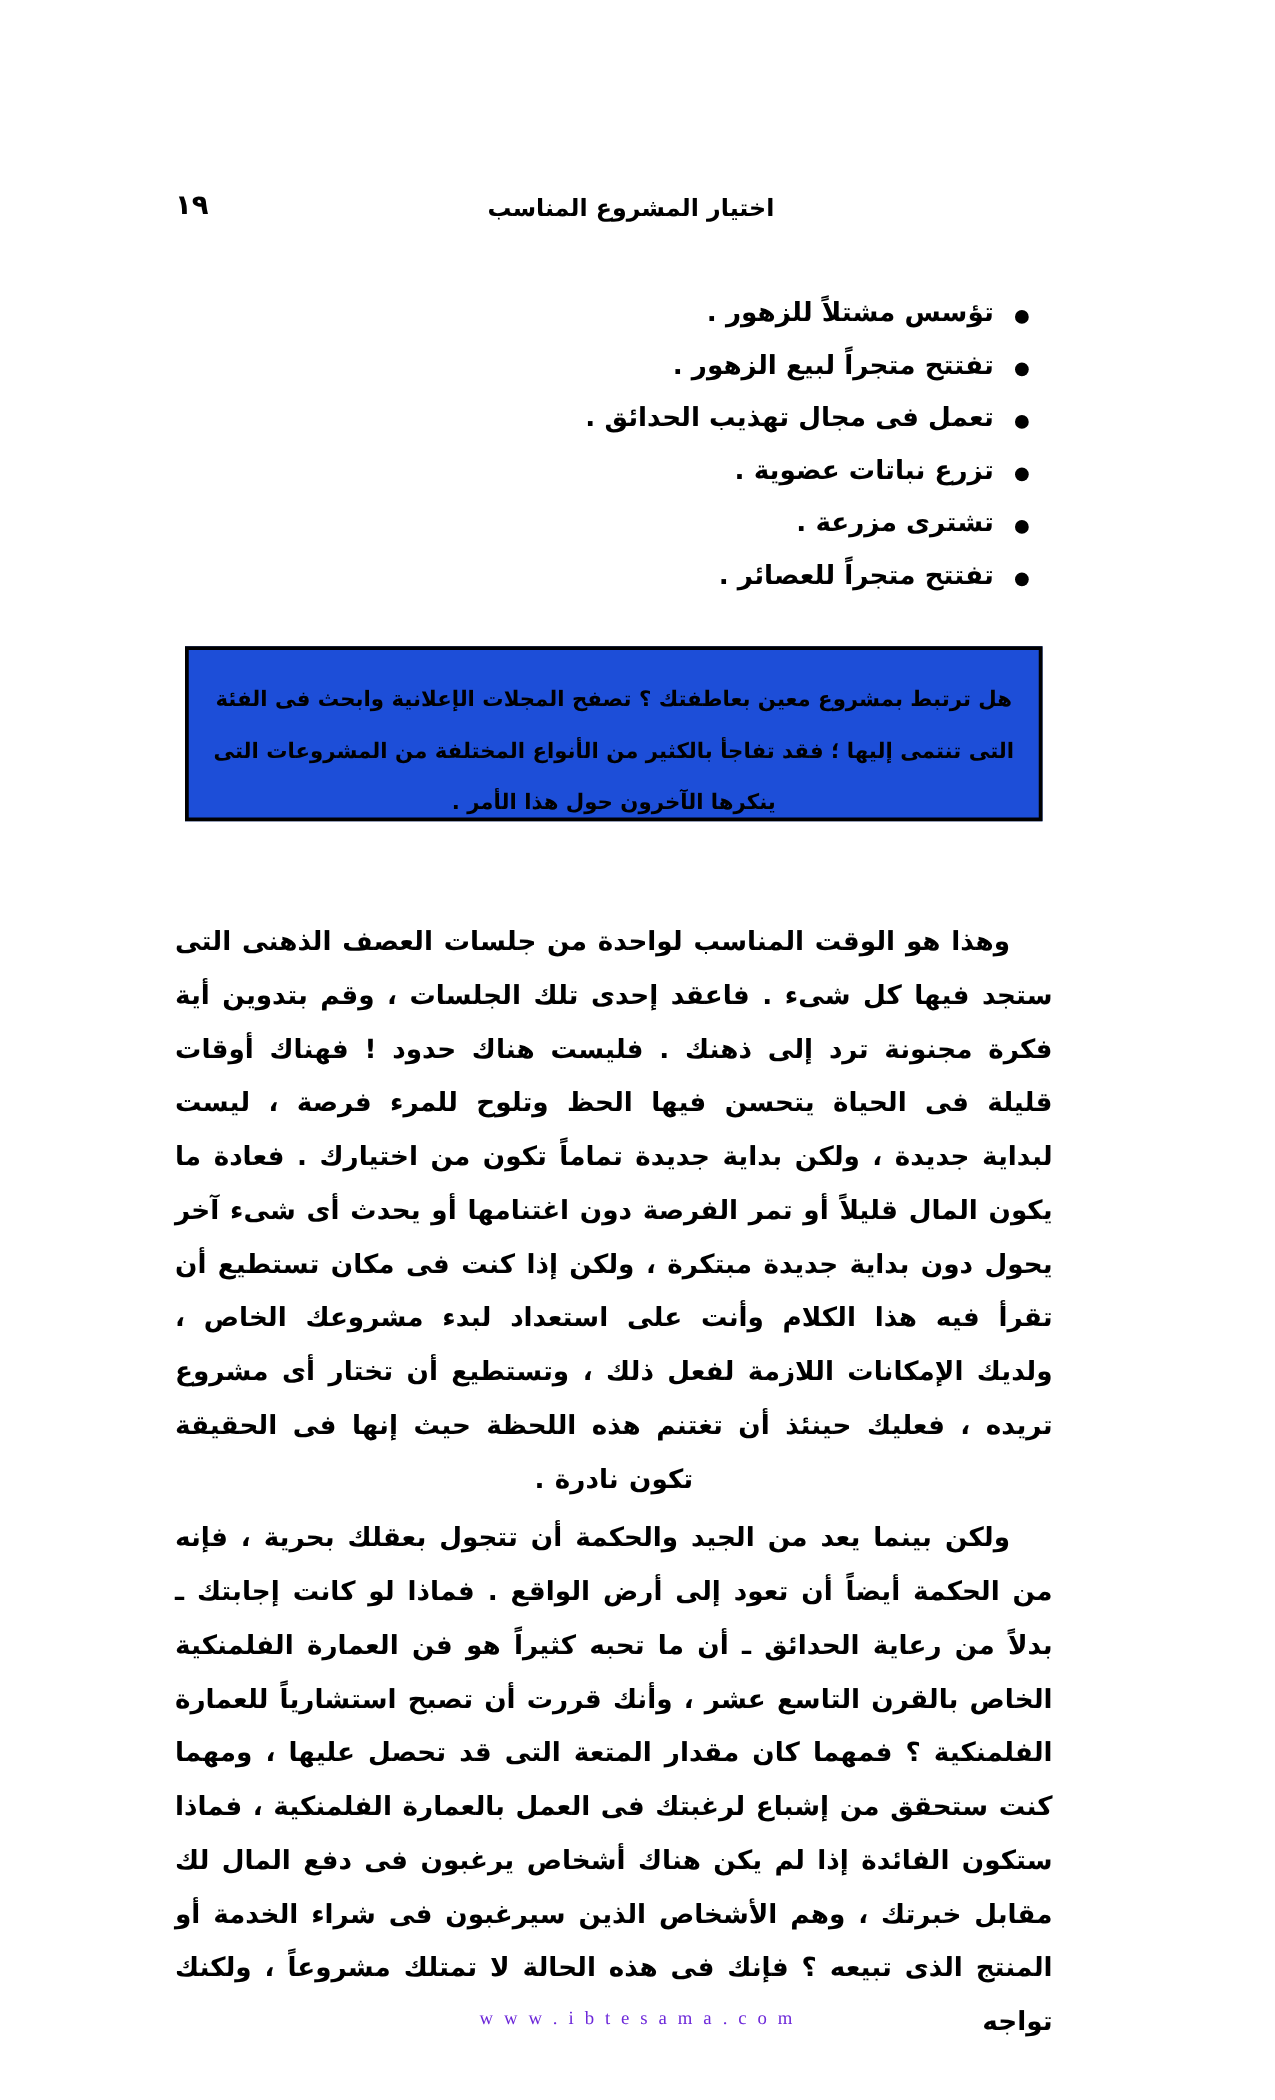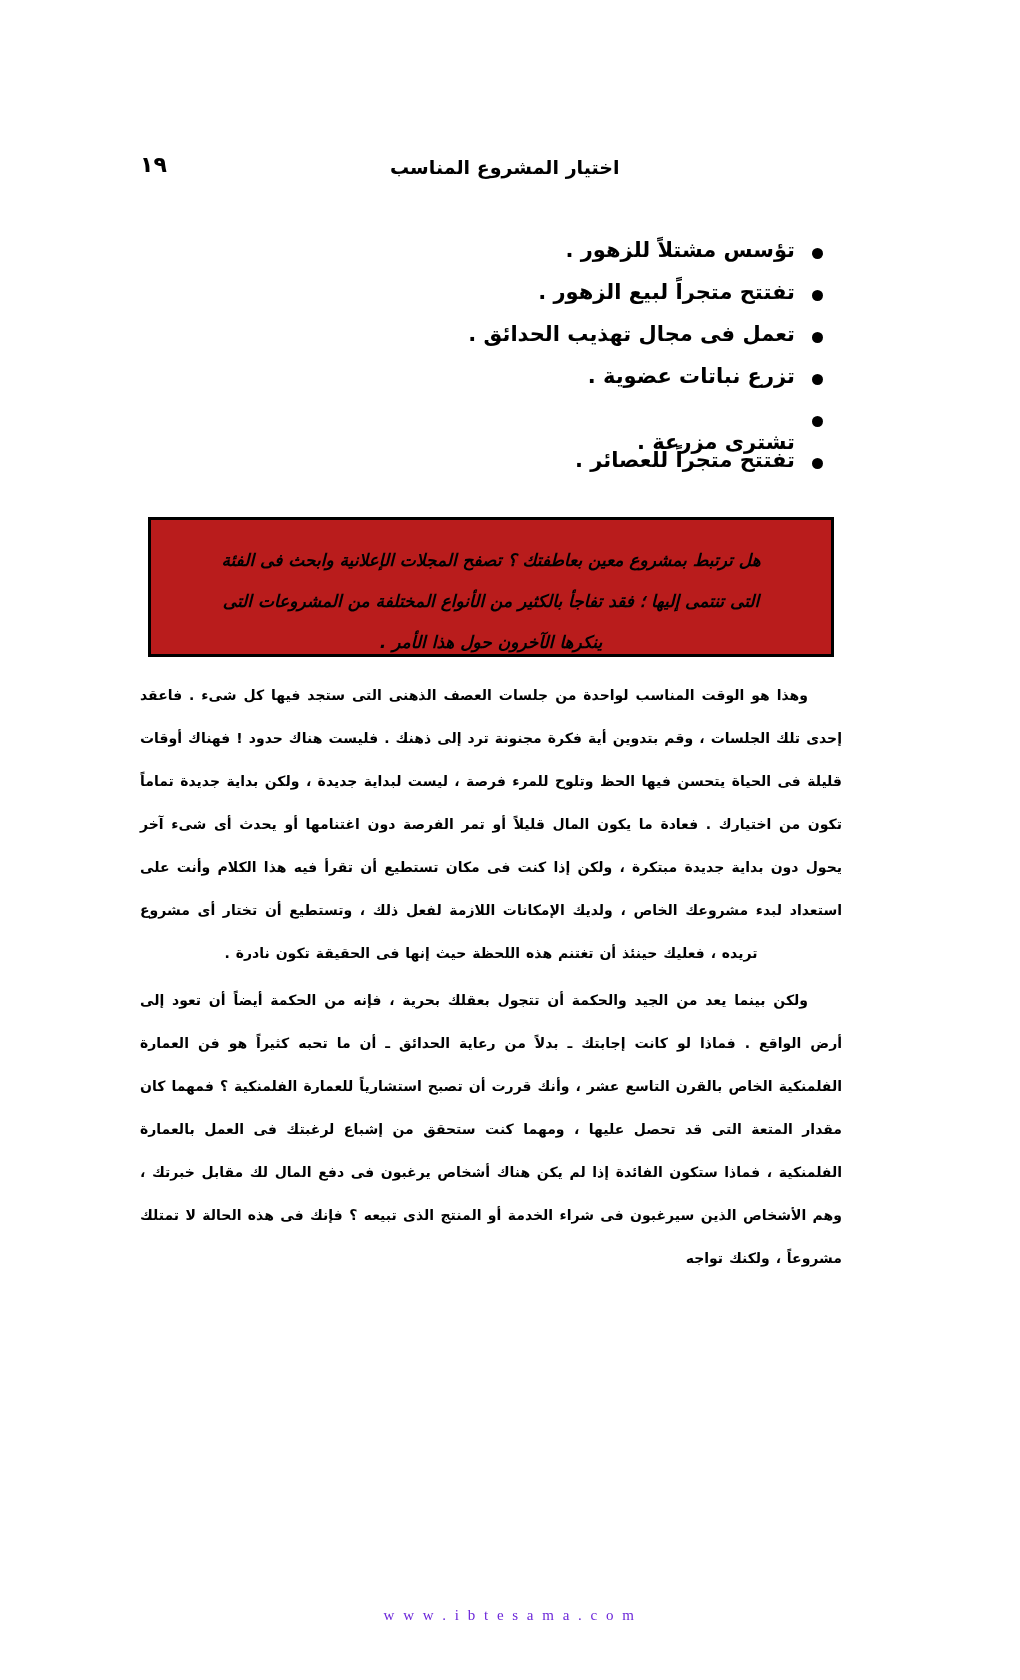--- a/index.html
+++ b/index.html
@@ -64,43 +64,42 @@
 
   
   .callout {
     position: absolute;
     left: 148px;
     top: 517px;
     width: 686px;
     height: 140px;
     border: 3px solid #000;
     box-sizing: border-box;
-    background: #b91c1c;
-    font-style: italic;
+    background: #1d4ed8;
   }
   .callout-inner {
     direction: rtl;
     text-align: center;
     font-size: 17px;
     font-weight: 700;
     line-height: 41px;
     padding: 20px 16px 0 16px;
     letter-spacing: -0.2px;
     font-family: "DejaVu Sans", sans-serif;
   }
   .callout-inner p { margin: 0; }
 
   
   .body {
     position: absolute;
     left: 140px;
-    top: 674px;
+    top: 732px;
     width: 702px;
     direction: rtl;
-    font-size: 14px;
+    font-size: 21px;
     font-weight: 700;
     line-height: 43px;
     text-align: justify;
     text-align-last: center;
     font-family: "DejaVu Sans", sans-serif;
   }
   .body p {
     margin: 0 0 4px 0;
     text-indent: 34px;
     word-spacing: 1px;
@@ -133,21 +132,21 @@
   <div id="bullet-list">
       <div class="bullet-dot" style="left: 812px; top: 248px;"></div>
       <div class="bullet-row" style="top: 238px; right: 225px;">تؤسس مشتلاً للزهور .</div>
       <div class="bullet-dot" style="left: 812px; top: 290px;"></div>
       <div class="bullet-row" style="top: 280px; right: 225px; margin-left: 36px;">تفتتح متجراً لبيع الزهور .</div>
       <div class="bullet-dot" style="left: 812px; top: 332px;"></div>
       <div class="bullet-row" style="top: 322px; right: 225px;">تعمل فى مجال تهذيب الحدائق .</div>
       <div class="bullet-dot" style="left: 812px; top: 374px;"></div>
       <div class="bullet-row" style="top: 364px; right: 225px;">تزرع نباتات عضوية .</div>
       <div class="bullet-dot" style="left: 812px; top: 416px;"></div>
-      <div class="bullet-row" style="top: 406px; right: 225px; margin-top: 24px;">تشترى مزرعة .</div>
+      <div class="bullet-row" style="top: 406px; right: 225px;">تشترى مزرعة .</div>
       <div class="bullet-dot" style="left: 812px; top: 458px;"></div>
       <div class="bullet-row" style="top: 448px; right: 225px;">تفتتح متجراً للعصائر .</div>
     </div>
 
   <div class="callout" style="border-color: rgb(0, 0, 0);">
     <div class="callout-inner" id="callout-lines">
         <p>هل ترتبط بمشروع معين بعاطفتك ؟ تصفح المجلات الإعلانية وابحث فى الفئة</p>
         <p>التى تنتمى إليها ؛ فقد تفاجأ بالكثير من الأنواع المختلفة من المشروعات التى</p>
         <p>ينكرها الآخرون حول هذا الأمر .</p>
       </div>

